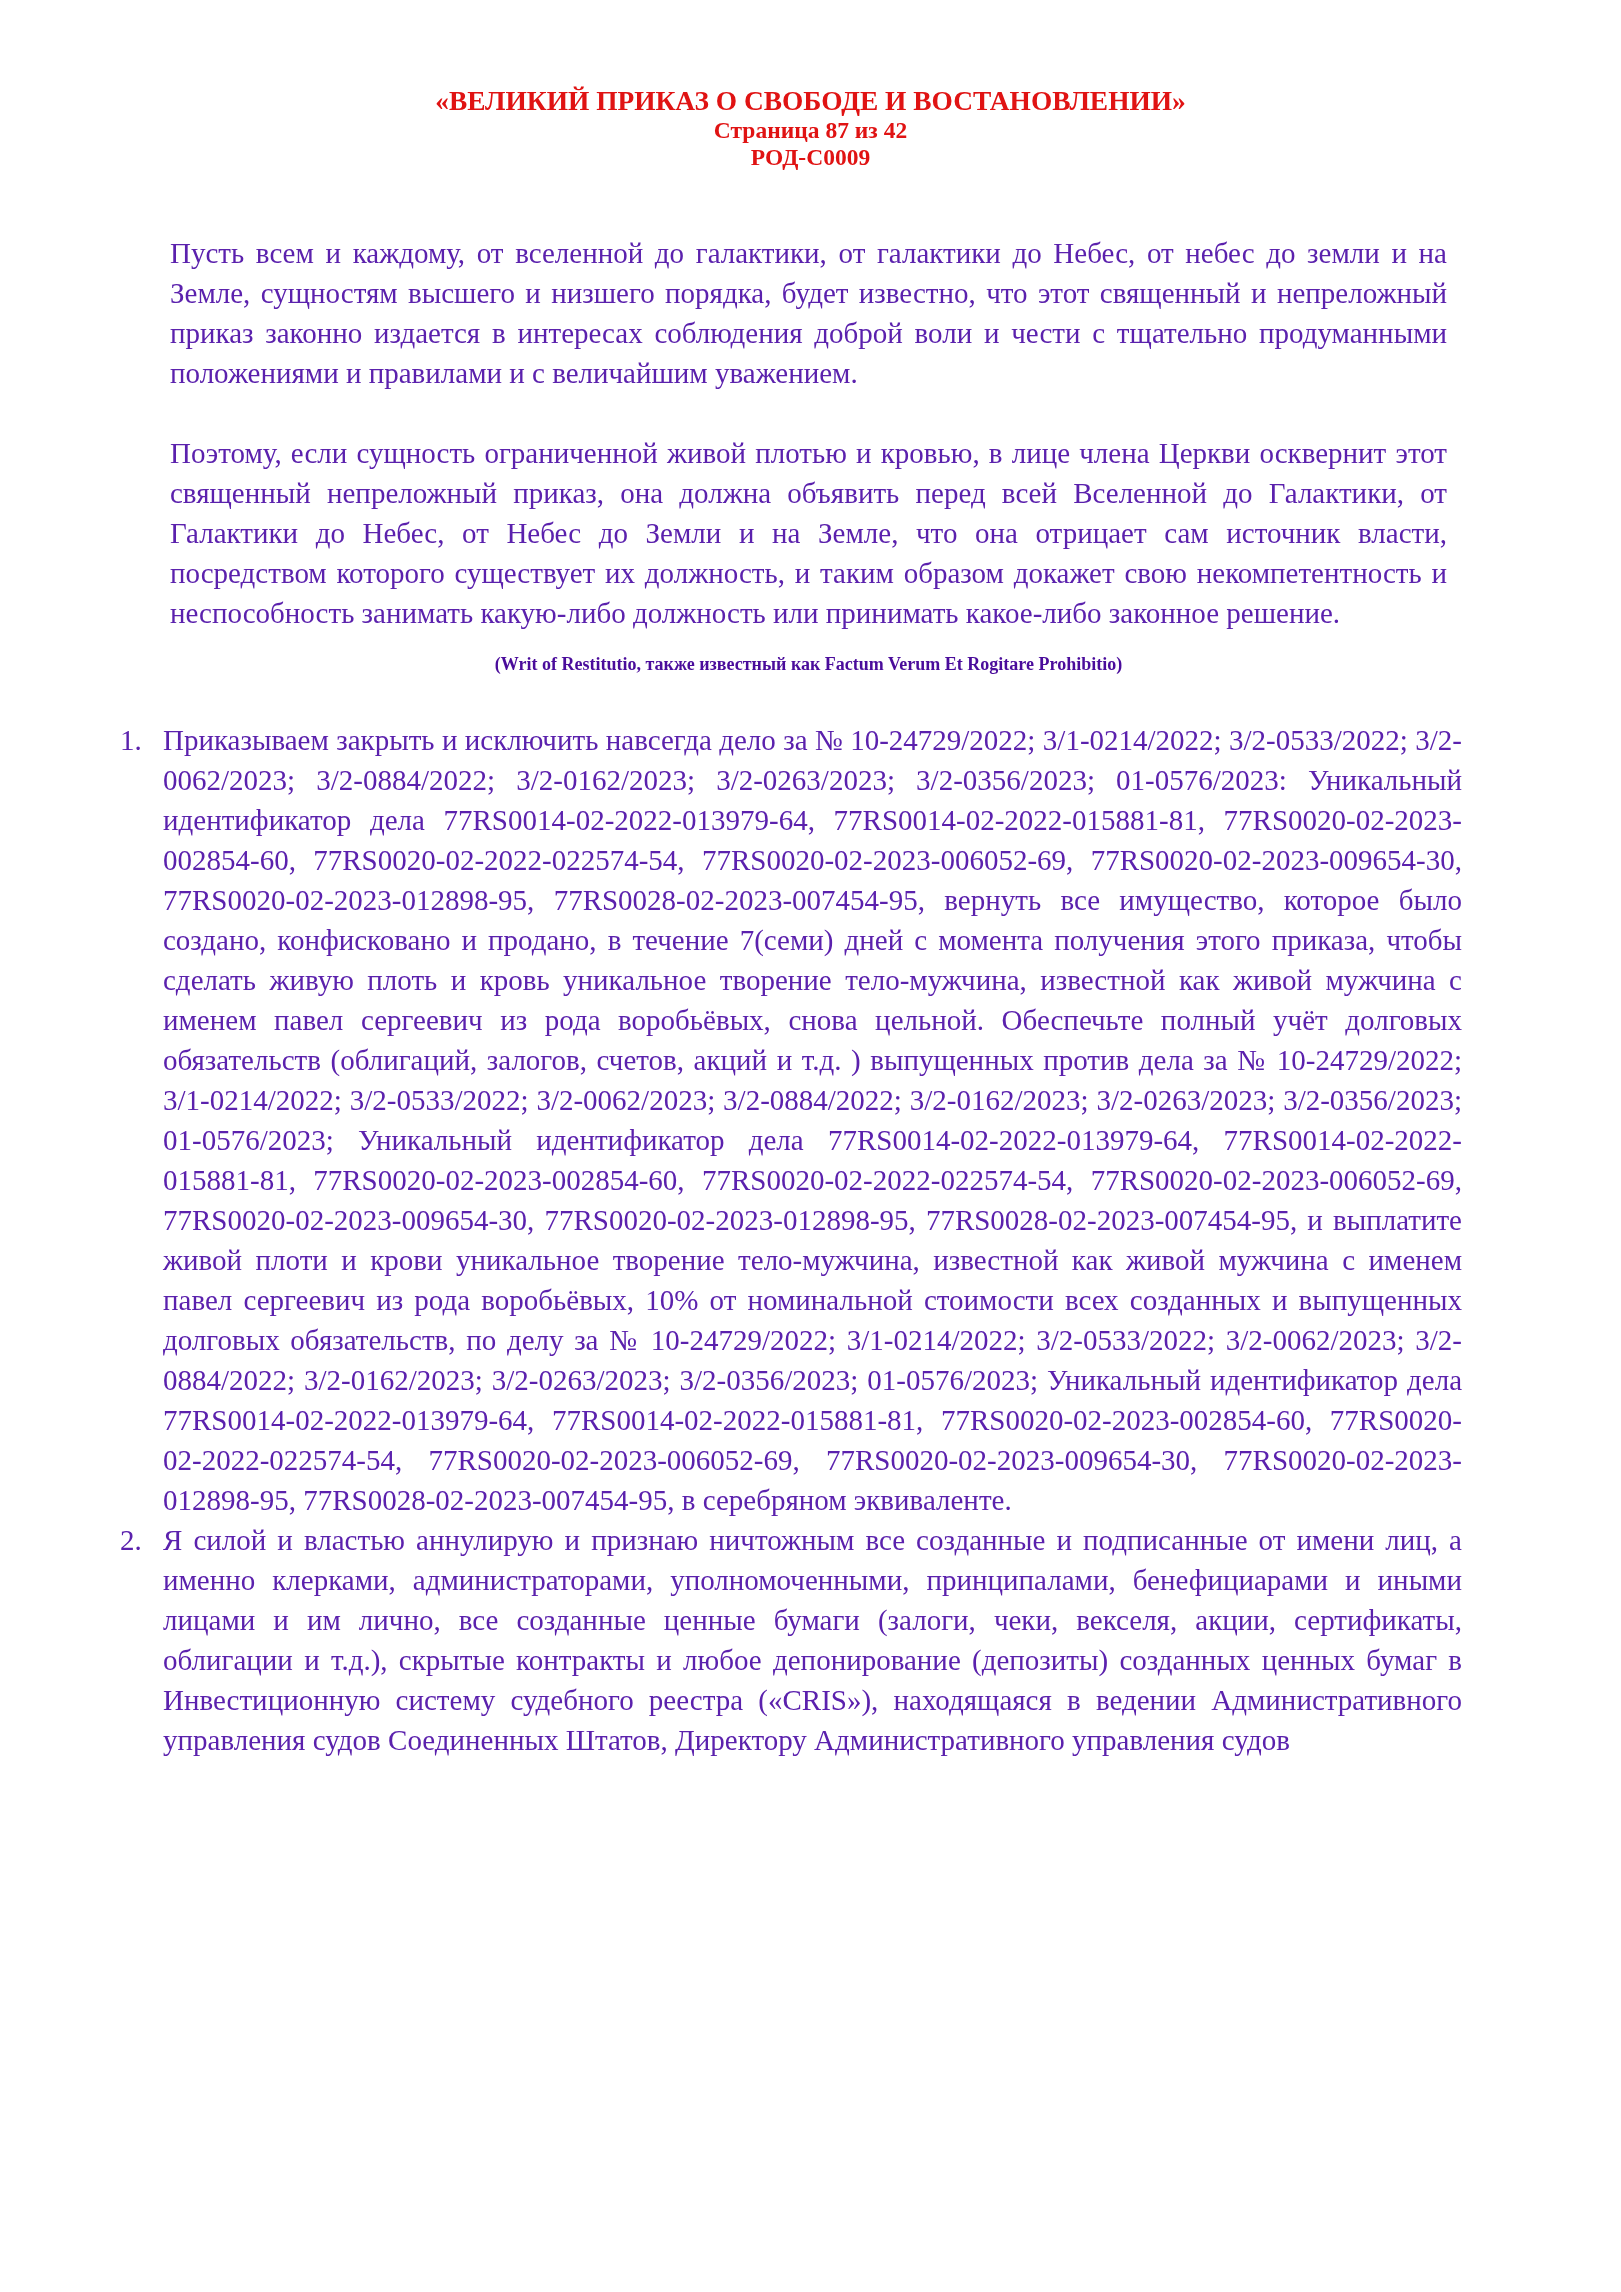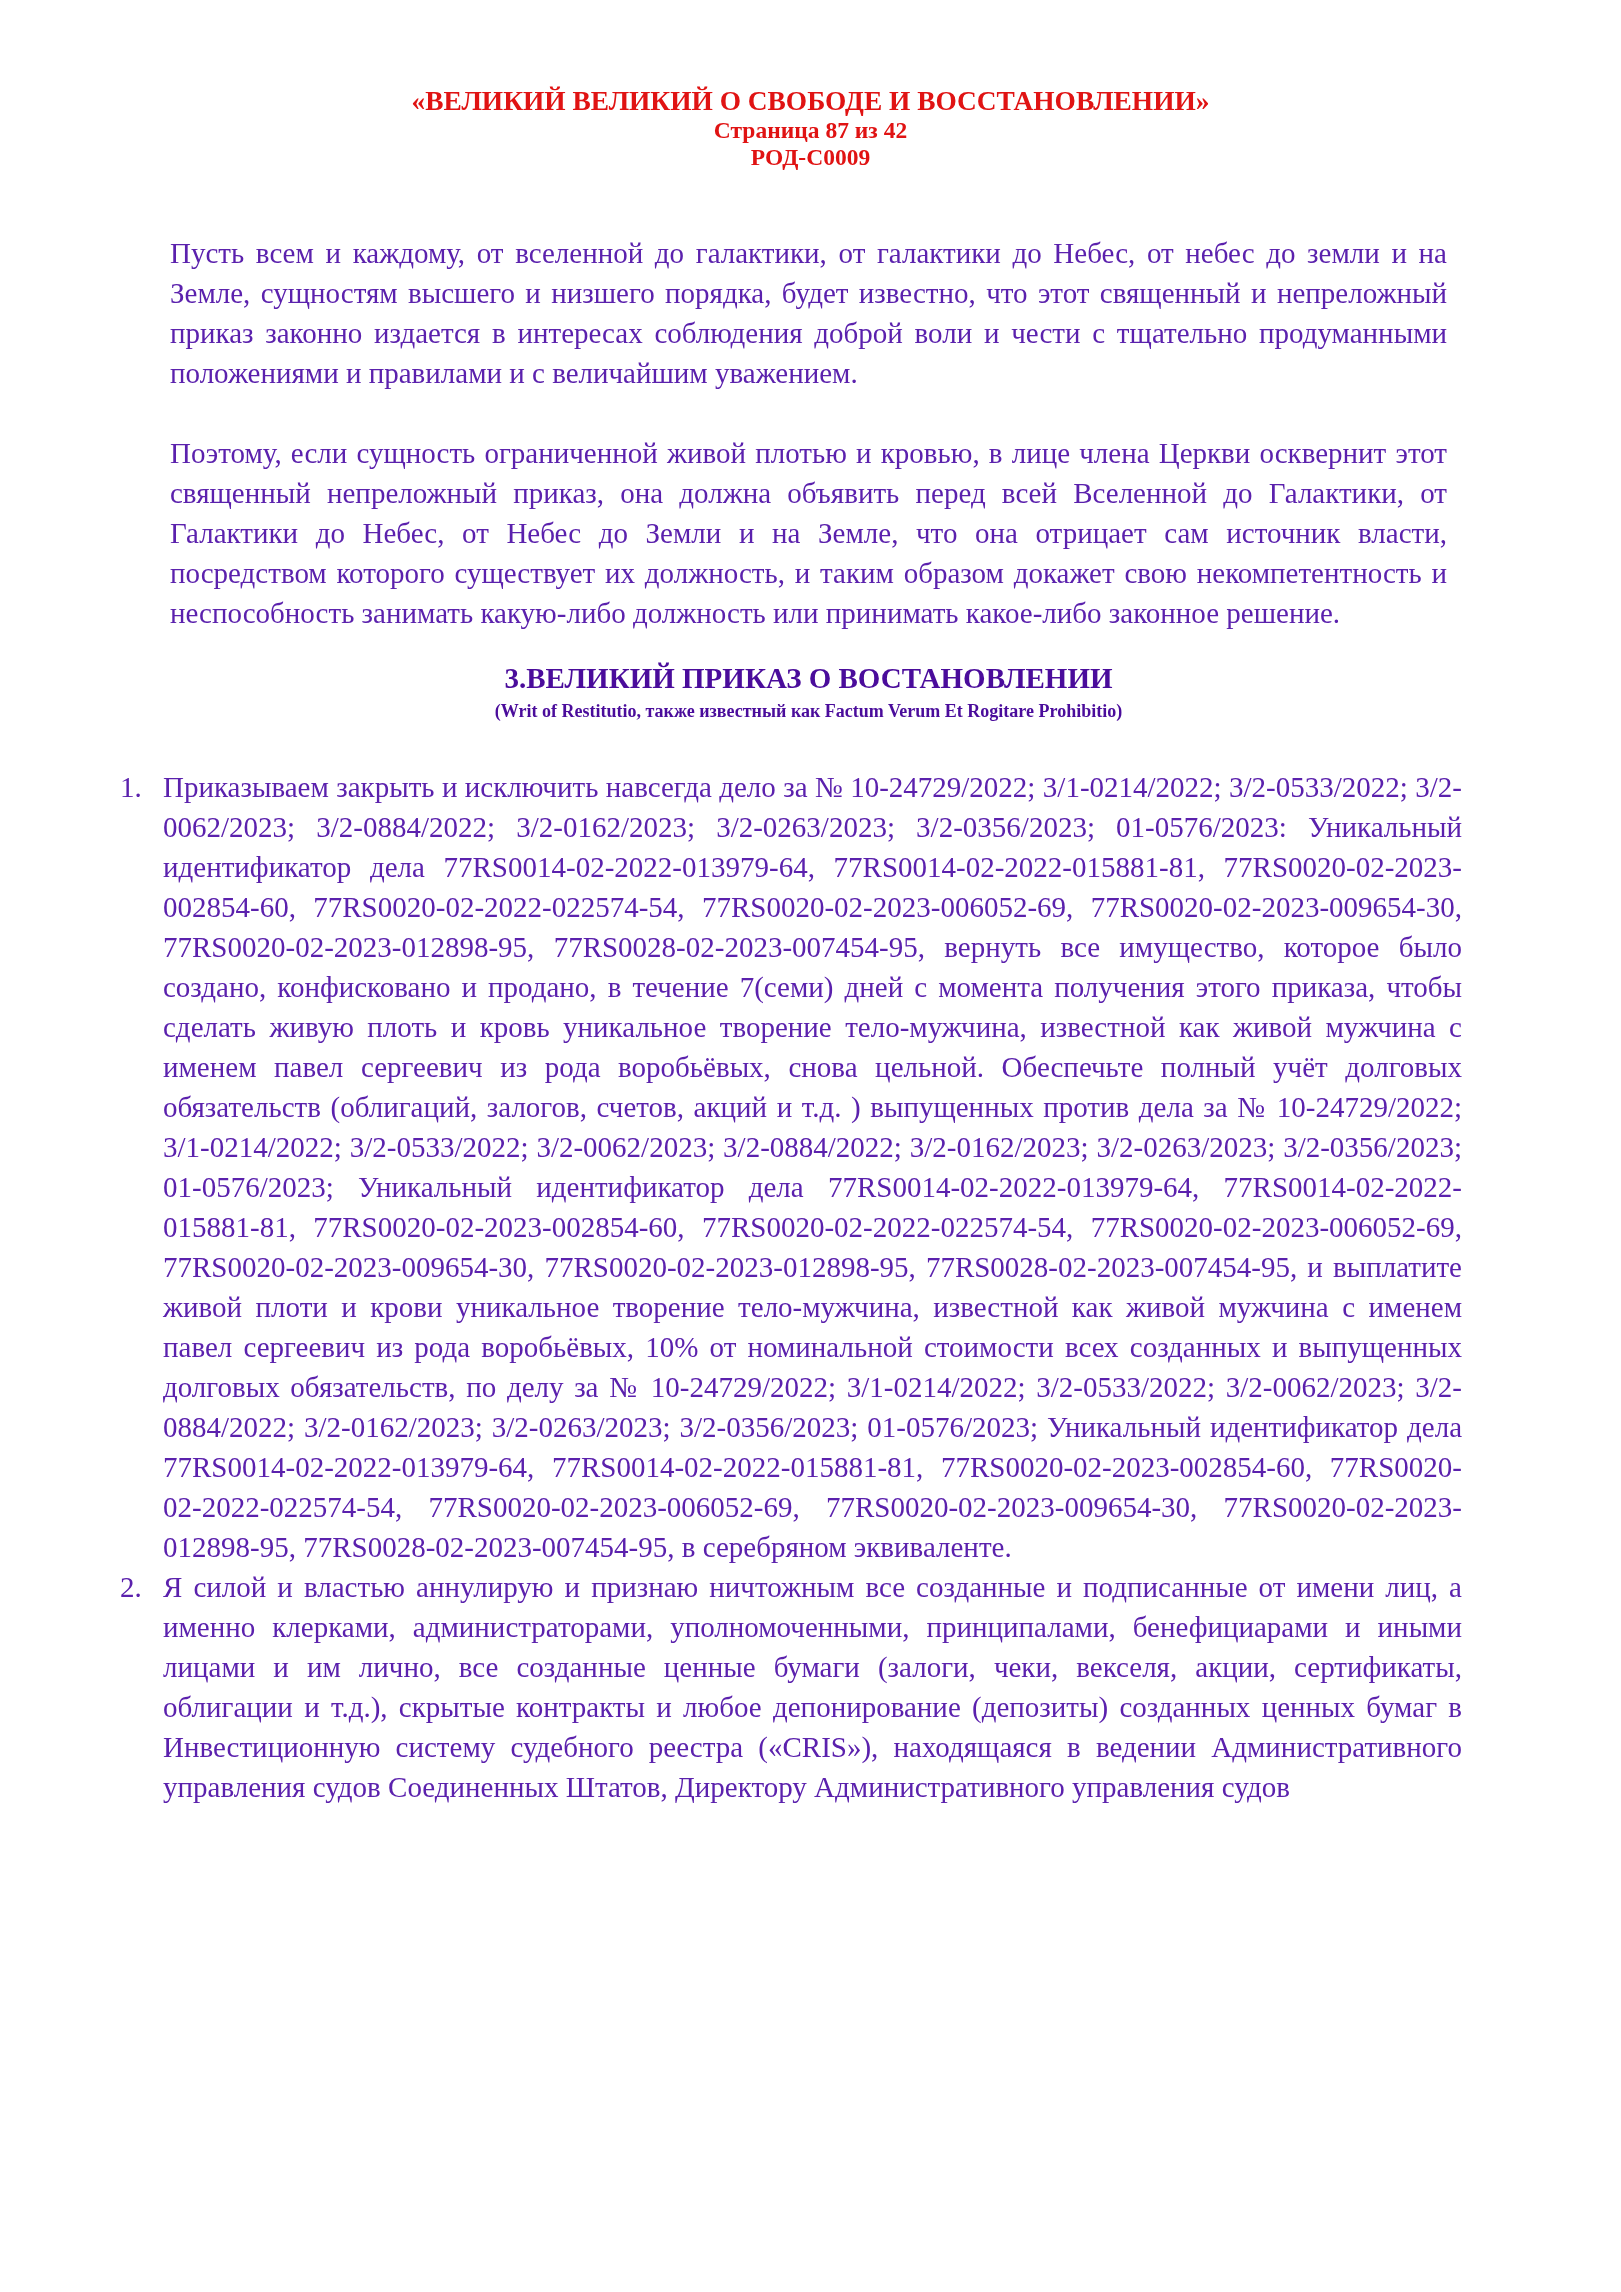--- a/index.html
+++ b/index.html
@@ -77,32 +77,31 @@
     flex: 1 1 auto;
     text-align: justify;
   }
 </style>
 </head>
 <body>
 
 <div class="page">
 
   <header class="doc-header">
-    <div class="doc-title">«ВЕЛИКИЙ ВЕЛИКИЙ О СВОБОДЕ И ВОССТАНОВЛЕНИИ»</div>
+    <div class="doc-title">«ВЕЛИКИЙ ПРИКАЗ О СВОБОДЕ И ВОСТАНОВЛЕНИИ»</div>
     <div class="doc-page-number">Страница 87 из 42</div>
     <div class="doc-code">РОД-С0009</div>
   </header>
 
   <main class="doc-body">
 
     <p class="para para-1">Пусть всем и каждому, от вселенной до галактики, от галактики до Небес, от небес до земли и на Земле, сущностям высшего и низшего порядка, будет известно, что этот священный и непреложный приказ законно издается в интересах соблюдения доброй воли и чести с тщательно продуманными положениями и правилами и с величайшим уважением.</p>
 
     <p class="para para-2">Поэтому, если сущность ограниченной живой плотью и кровью, в лице члена Церкви осквернит этот священный непреложный приказ, она должна объявить перед всей Вселенной до Галактики, от Галактики до Небес, от Небес до Земли и на Земле, что она отрицает сам источник власти, посредством которого существует их должность, и таким образом докажет свою некомпетентность и неспособность занимать какую-либо должность или принимать какое-либо законное решение.</p>
 
-    <div class="section-heading">3.ВЕЛИКИЙ ПРИКАЗ О ВОСТАНОВЛЕНИИ</div>
 
     <div class="section-subheading">(Writ of Restitutio, также известный как Factum Verum Et Rogitare Prohibitio)</div>
 
     <div class="order-list">
 
       <div class="list-item">
         <span class="num">1.</span>
         <span class="txt">Приказываем  закрыть и  исключить навсегда дело за № 10-24729/2022; 3/1-0214/2022; 3/2-0533/2022; 3/2-0062/2023; 3/2-0884/2022; 3/2-0162/2023; 3/2-0263/2023; 3/2-0356/2023; 01-0576/2023: Уникальный идентификатор дела 77RS0014-02-2022-013979-64, 77RS0014-02-2022-015881-81, 77RS0020-02-2023-002854-60, 77RS0020-02-2022-022574-54, 77RS0020-02-2023-006052-69, 77RS0020-02-2023-009654-30, 77RS0020-02-2023-012898-95, 77RS0028-02-2023-007454-95, вернуть все имущество, которое было создано, конфисковано и продано, в течение 7(семи) дней с момента получения этого приказа, чтобы сделать живую плоть и кровь уникальное творение тело-мужчина, известной как живой мужчина с именем павел сергеевич из рода воробьёвых, снова цельной. Обеспечьте полный учёт долговых обязательств (облигаций, залогов, счетов, акций и т.д. ) выпущенных против дела за № 10-24729/2022; 3/1-0214/2022; 3/2-0533/2022; 3/2-0062/2023; 3/2-0884/2022; 3/2-0162/2023; 3/2-0263/2023; 3/2-0356/2023; 01-0576/2023; Уникальный идентификатор дела 77RS0014-02-2022-013979-64, 77RS0014-02-2022-015881-81, 77RS0020-02-2023-002854-60, 77RS0020-02-2022-022574-54, 77RS0020-02-2023-006052-69, 77RS0020-02-2023-009654-30, 77RS0020-02-2023-012898-95, 77RS0028-02-2023-007454-95, и выплатите живой плоти и крови уникальное творение тело-мужчина, известной как живой мужчина с именем павел сергеевич из рода воробьёвых, 10% от номинальной стоимости всех созданных и выпущенных долговых обязательств, по делу за № 10-24729/2022; 3/1-0214/2022; 3/2-0533/2022; 3/2-0062/2023; 3/2-0884/2022; 3/2-0162/2023; 3/2-0263/2023; 3/2-0356/2023; 01-0576/2023; Уникальный идентификатор дела 77RS0014-02-2022-013979-64, 77RS0014-02-2022-015881-81, 77RS0020-02-2023-002854-60, 77RS0020-02-2022-022574-54, 77RS0020-02-2023-006052-69, 77RS0020-02-2023-009654-30, 77RS0020-02-2023-012898-95, 77RS0028-02-2023-007454-95,  в серебряном эквиваленте.</span>
       </div>
 

